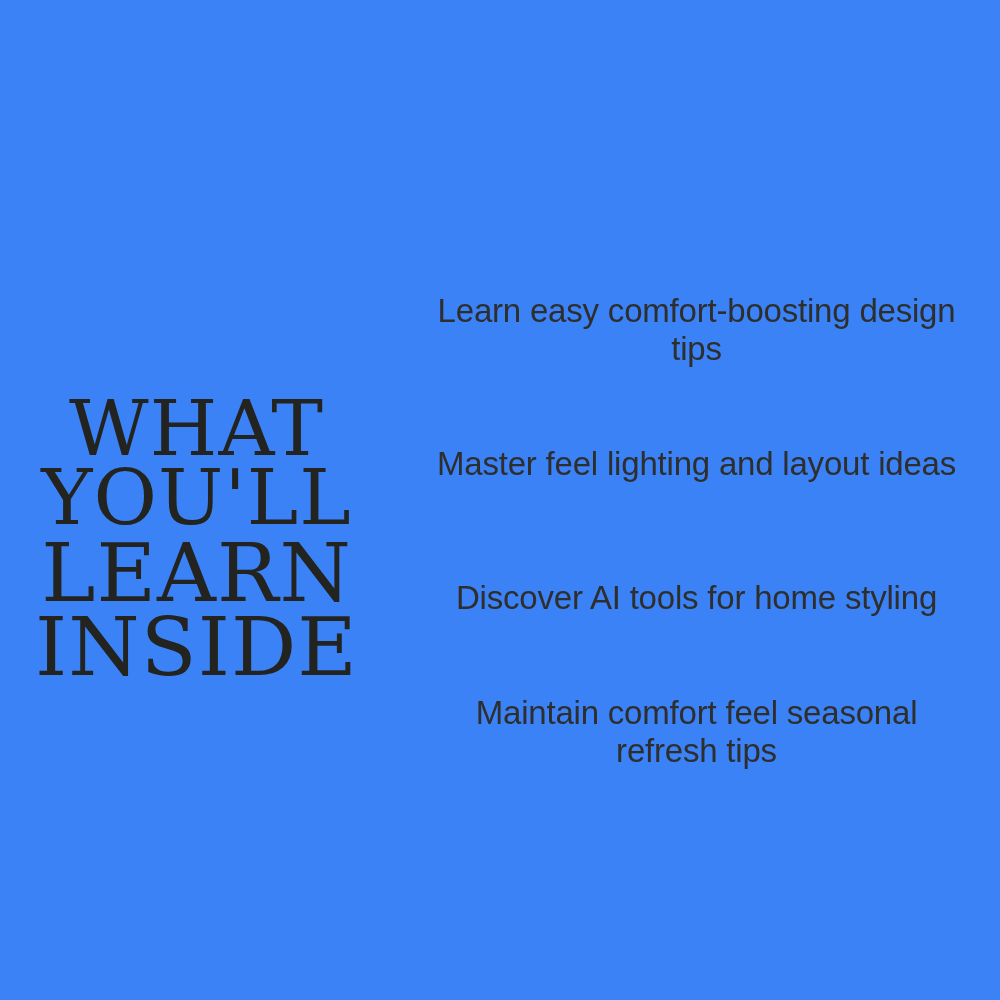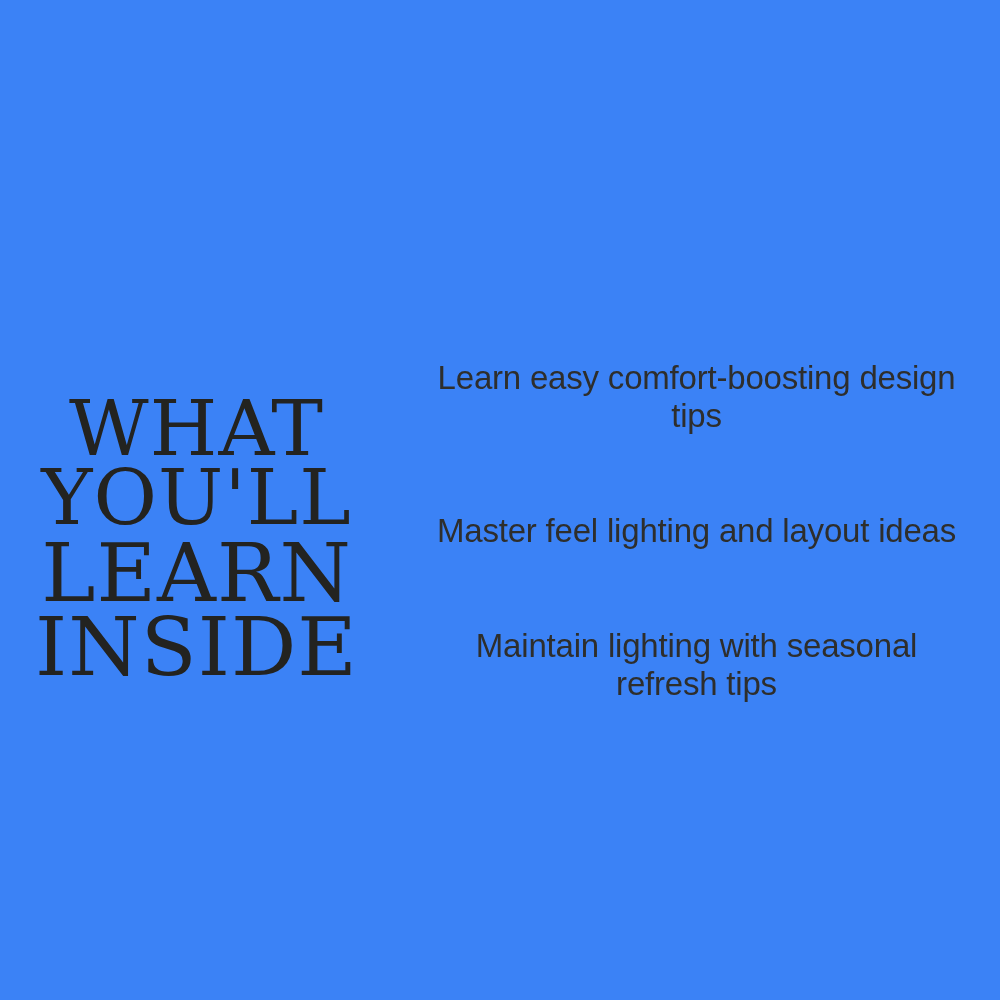--- a/index.html
+++ b/index.html
@@ -75,16 +75,17 @@
 <div class="slide">
 
   <div class="heading">
     <span class="heading-line line1">WHAT YOU'LL</span>
     <span class="heading-line line2">LEARN INSIDE</span>
   </div>
 
   <div class="points">
     <div class="point">Learn easy comfort-boosting design tips</div>
     <div class="point">Master feel lighting and layout ideas</div>
-    <div class="point">Maintain lighting with seasonal refresh tips</div>
+    <div class="point">Discover AI tools for home styling</div>
+    <div class="point">Maintain comfort feel seasonal refresh tips</div>
   </div>
 
 </div>
 
 </body></html>

